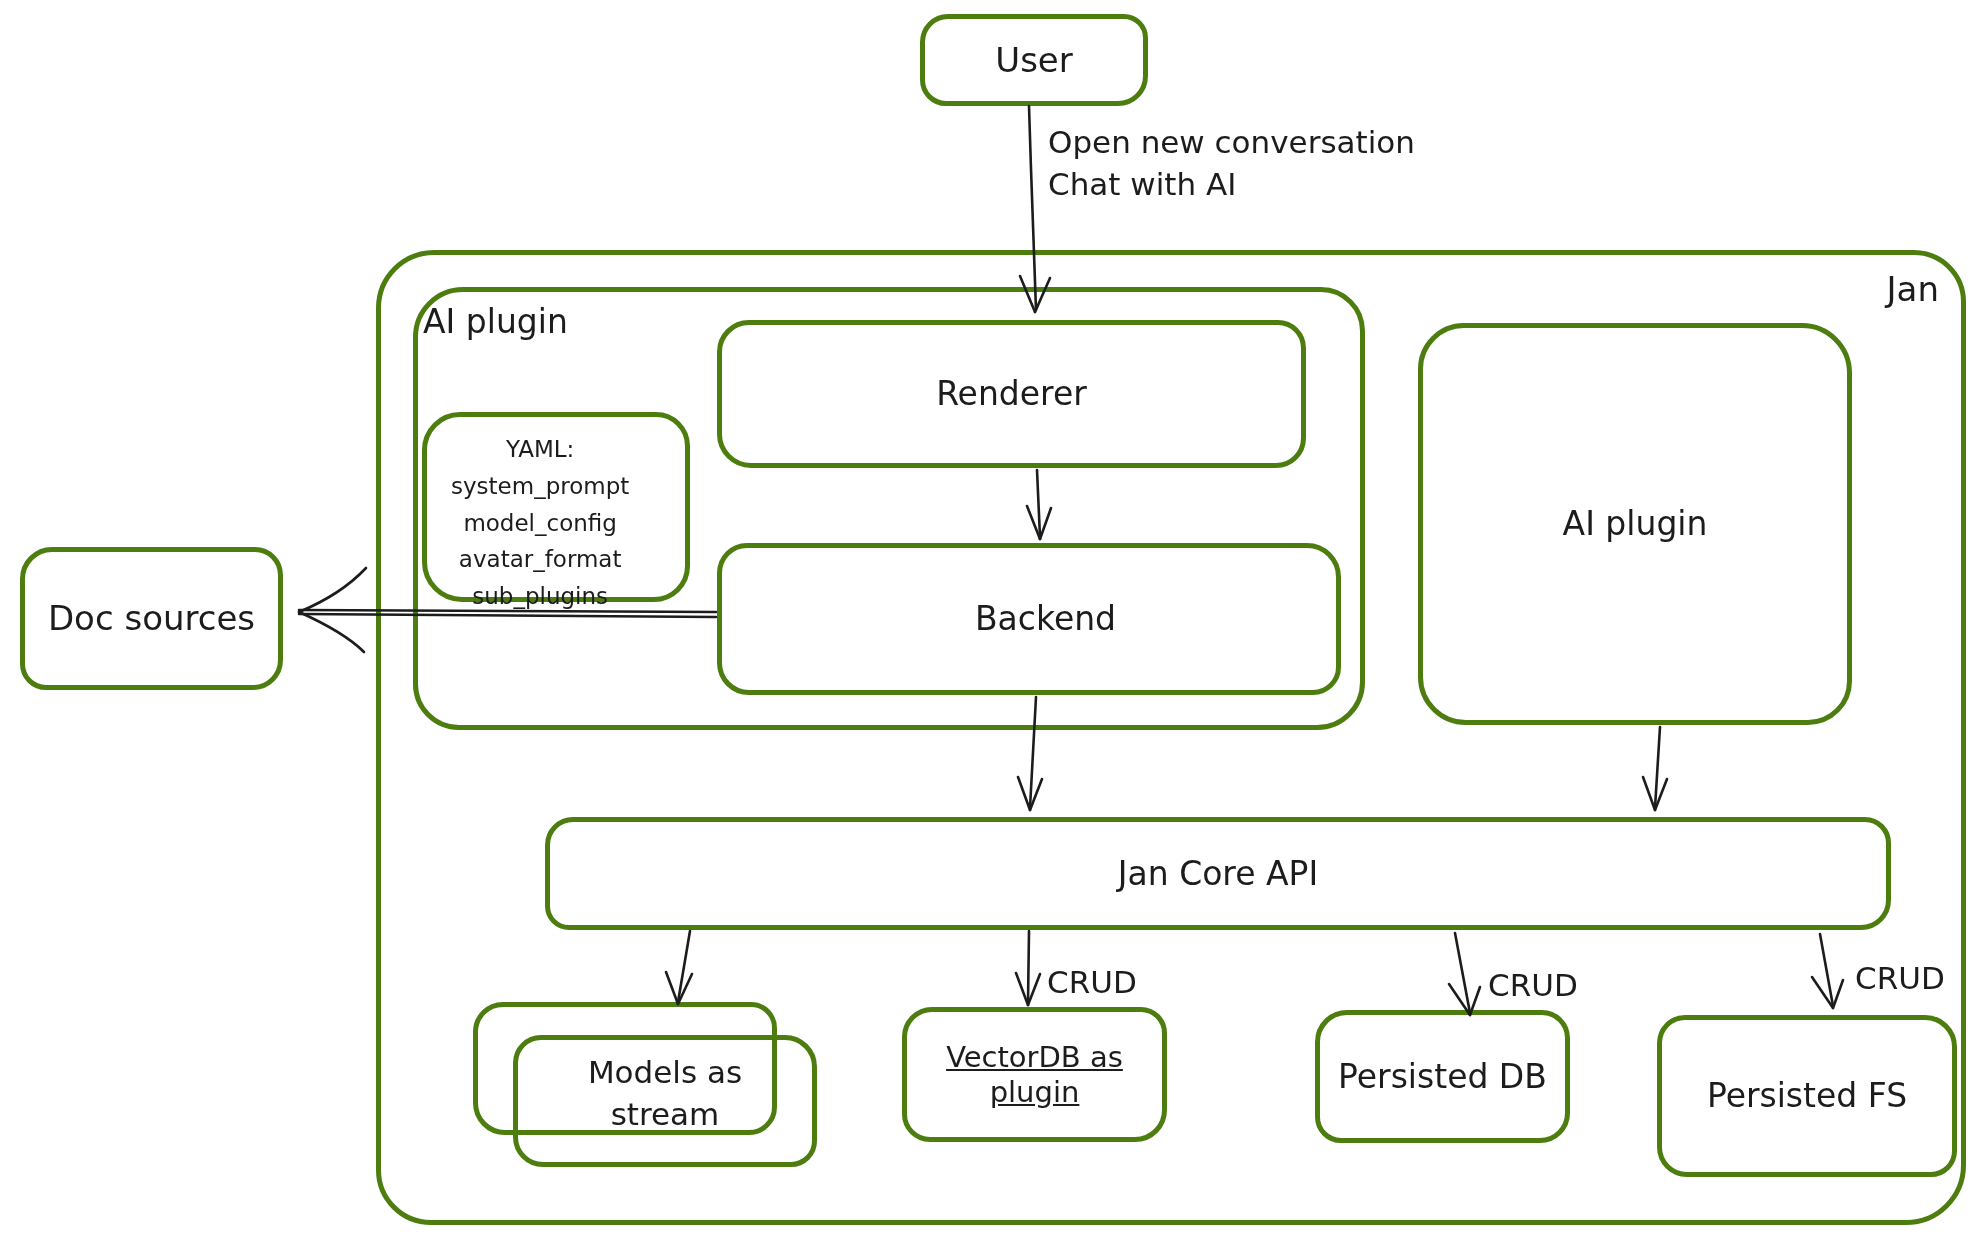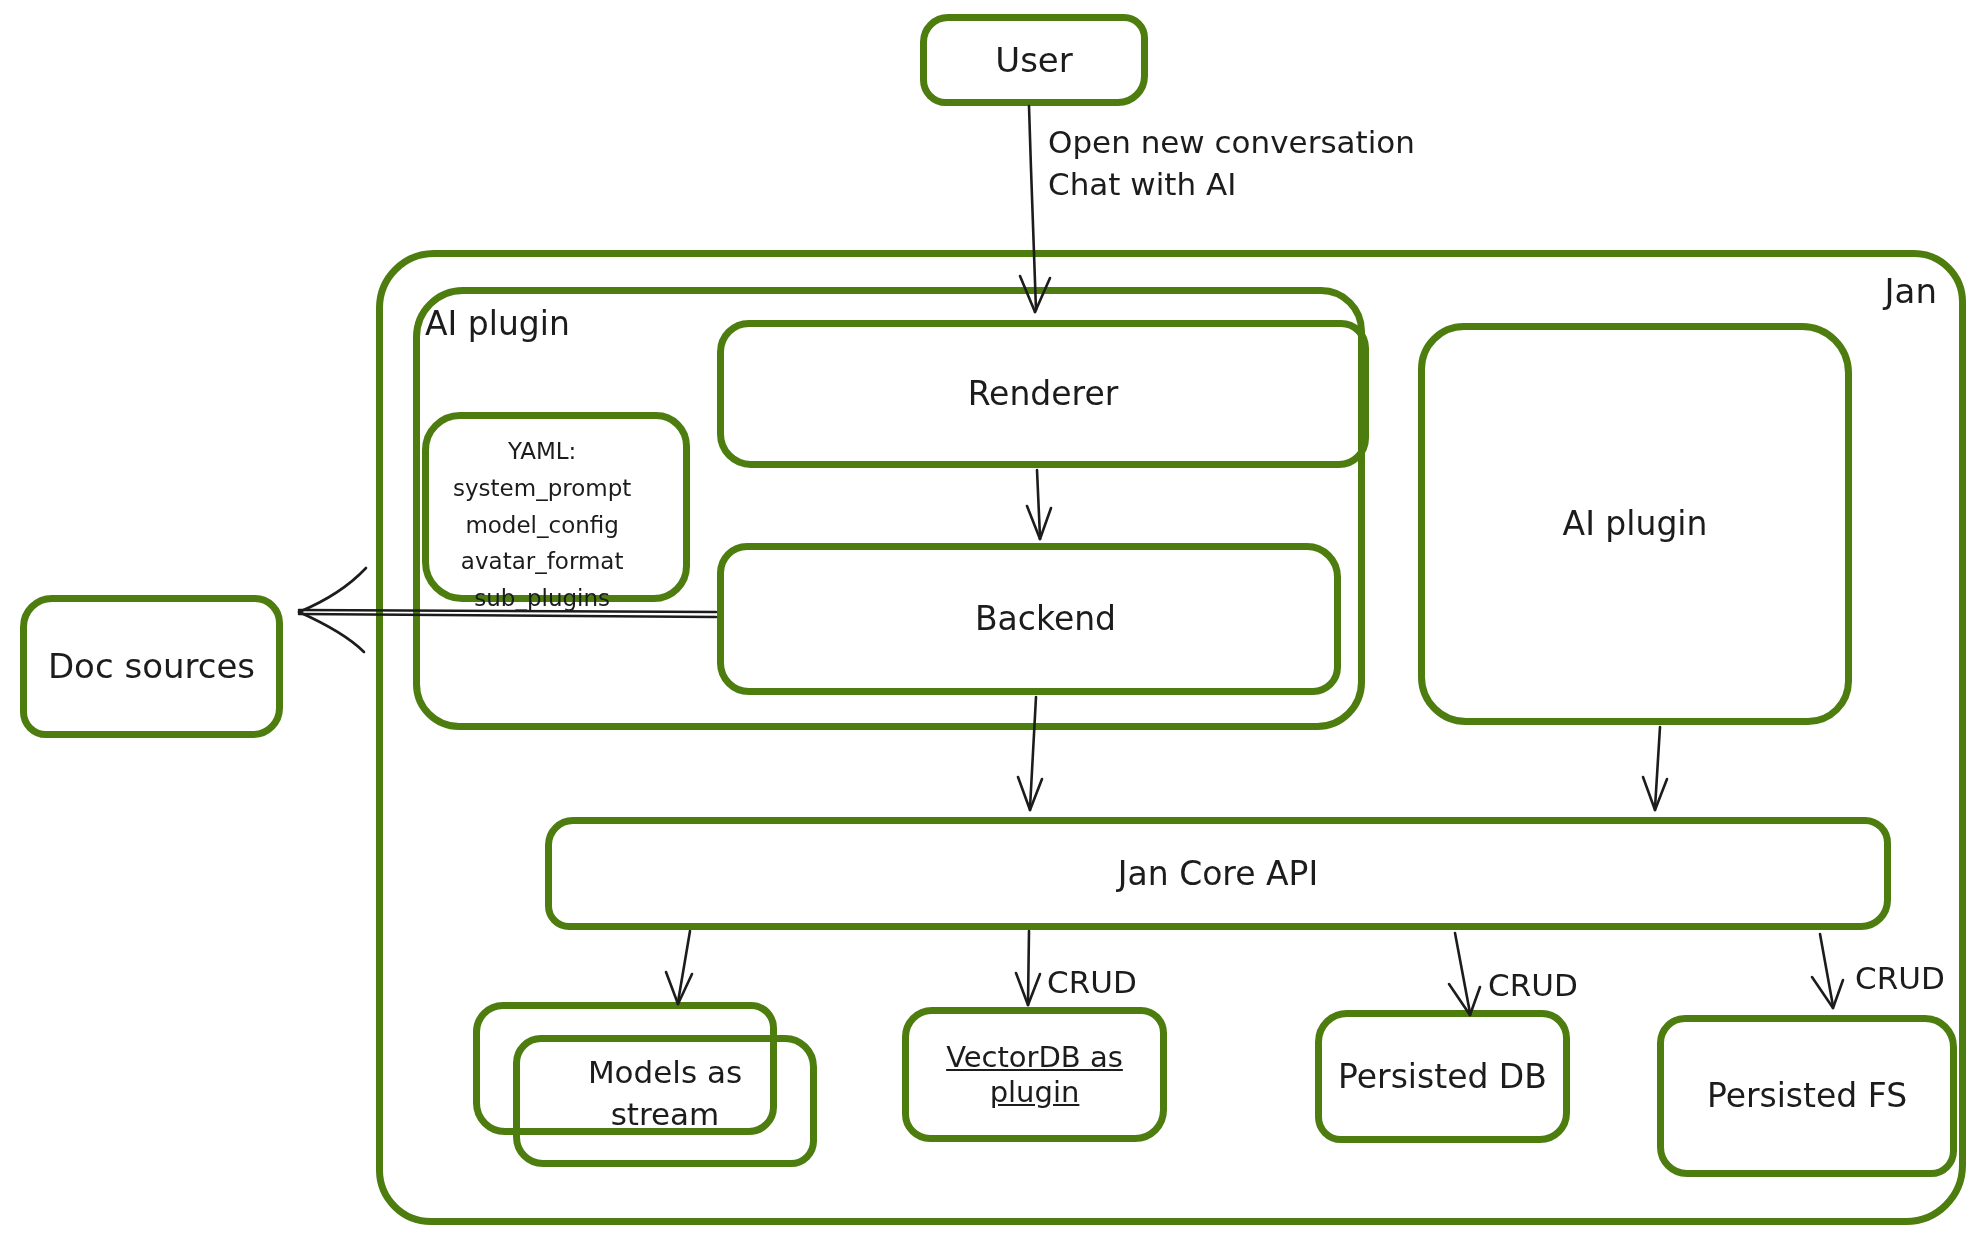--- a/index.html
+++ b/index.html
@@ -7,21 +7,21 @@
     position: relative;
     width: 1981px;
     height: 1246px;
     background: #ffffff;
     font-family: "DejaVu Sans", sans-serif;
     color: #1c1c1c;
     overflow: hidden;
   }
   .box {
     position: absolute;
-    border: 7px solid #4d7c0f;
+    border: 5px solid #4d7c0f;
     background: transparent;
     box-sizing: border-box;
     display: flex;
     align-items: center;
     justify-content: center;
     text-align: center;
     color: #1c1c1c;
   }
   .node-label { font-size: 33px; line-height: 1.2; }
   .corner-label { position: absolute; font-size: 33px; }
@@ -53,21 +53,21 @@
 <div class="canvas">
 
   <div class="box" style="left:376px; top:250px; width:1590px; height:975px; border-radius:58px 52px 60px 55px;">
     <span class="corner-label" style="right:22px; top:14px; font-size:34px;">Jan</span>
   </div>
 
   <div class="box" style="left:413px; top:287px; width:952px; height:443px; border-radius:50px 44px 48px 46px;">
     <span class="corner-label" style="left:5px; top:10px;">AI plugin</span>
   </div>
 
-  <div class="box" style="left:717px; top:320px; width:652px; height:148px; border-radius:32px 28px 30px 34px;">
+  <div class="box" style="left:717px; top:320px; width:589px; height:148px; border-radius:32px 28px 30px 34px;">
     <span class="node-label">Renderer</span>
   </div>
 
   <div class="box" style="left:422px; top:412px; width:268px; height:190px; border-radius:38px 34px 36px 40px;">
     <div class="yaml-text">
       <div>YAML:</div>
       <div>system_prompt</div>
       <div>model_config</div>
       <div>avatar_format</div>
       <div>sub_plugins</div>
@@ -75,21 +75,21 @@
   </div>
 
   <div class="box" style="left:717px; top:543px; width:624px; height:152px; border-radius:30px 34px 28px 32px;padding-left:33px;">
     <span class="node-label">Backend</span>
   </div>
 
   <div class="box" style="left:1418px; top:323px; width:434px; height:402px; border-radius:46px 50px 44px 48px;">
     <span class="node-label">AI plugin</span>
   </div>
 
-  <div class="box" style="left:20px; top:547px; width:263px; height:143px; border-radius:32px 28px 30px 26px;margin-top:48px;">
+  <div class="box" style="left:20px; top:547px; width:263px; height:143px; border-radius:32px 28px 30px 26px;">
     <span class="node-label" style="font-size:34px;">Doc sources</span>
   </div>
 
   <div class="box" style="left:545px; top:817px; width:1346px; height:113px; border-radius:28px 26px 30px 24px;">
     <span class="node-label">Jan Core API</span>
   </div>
 
   <div class="box" style="left:473px; top:1002px; width:304px; height:133px; border-radius:30px 26px 28px 32px;"></div>
   <div class="box" style="left:513px; top:1035px; width:304px; height:132px; border-radius:28px 32px 26px 30px;"></div>
   <div class="edge-label" style="left:545px; top:1052px; width:240px; white-space:normal; text-align:center; font-size:31px;">Models as stream</div>

